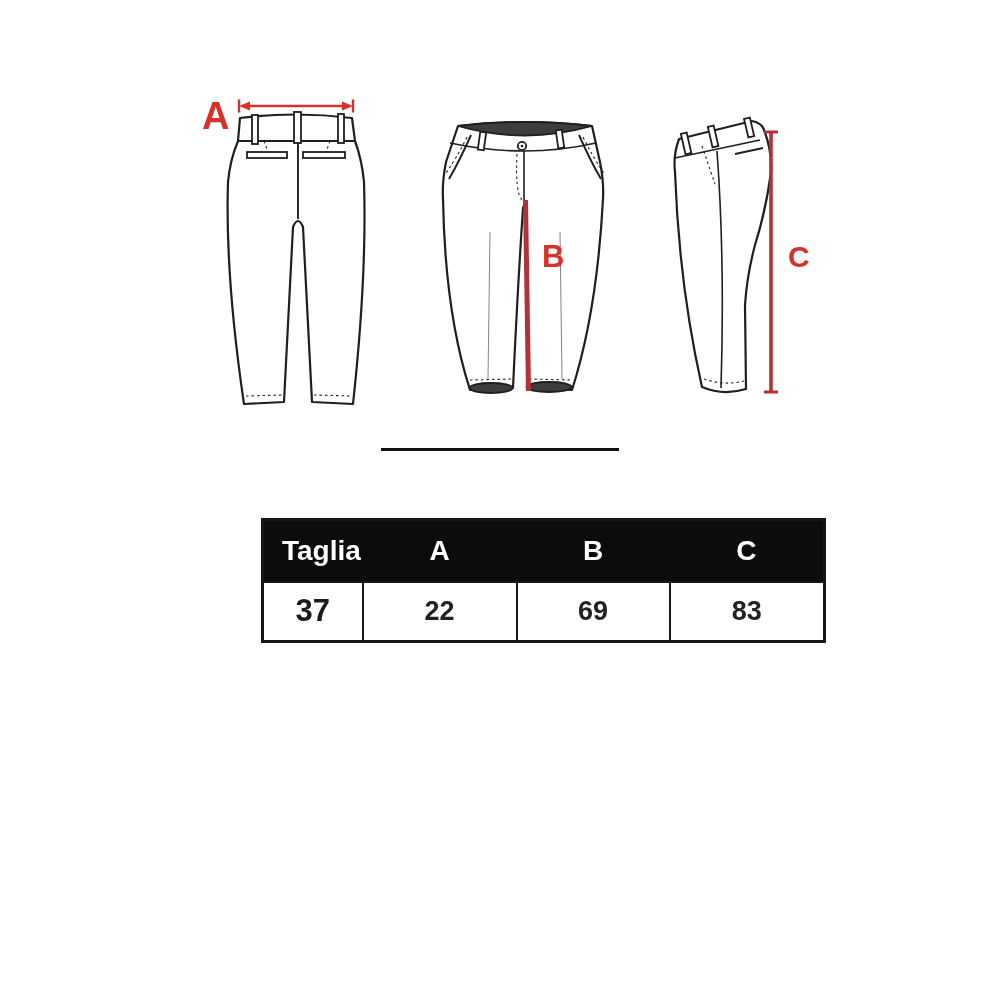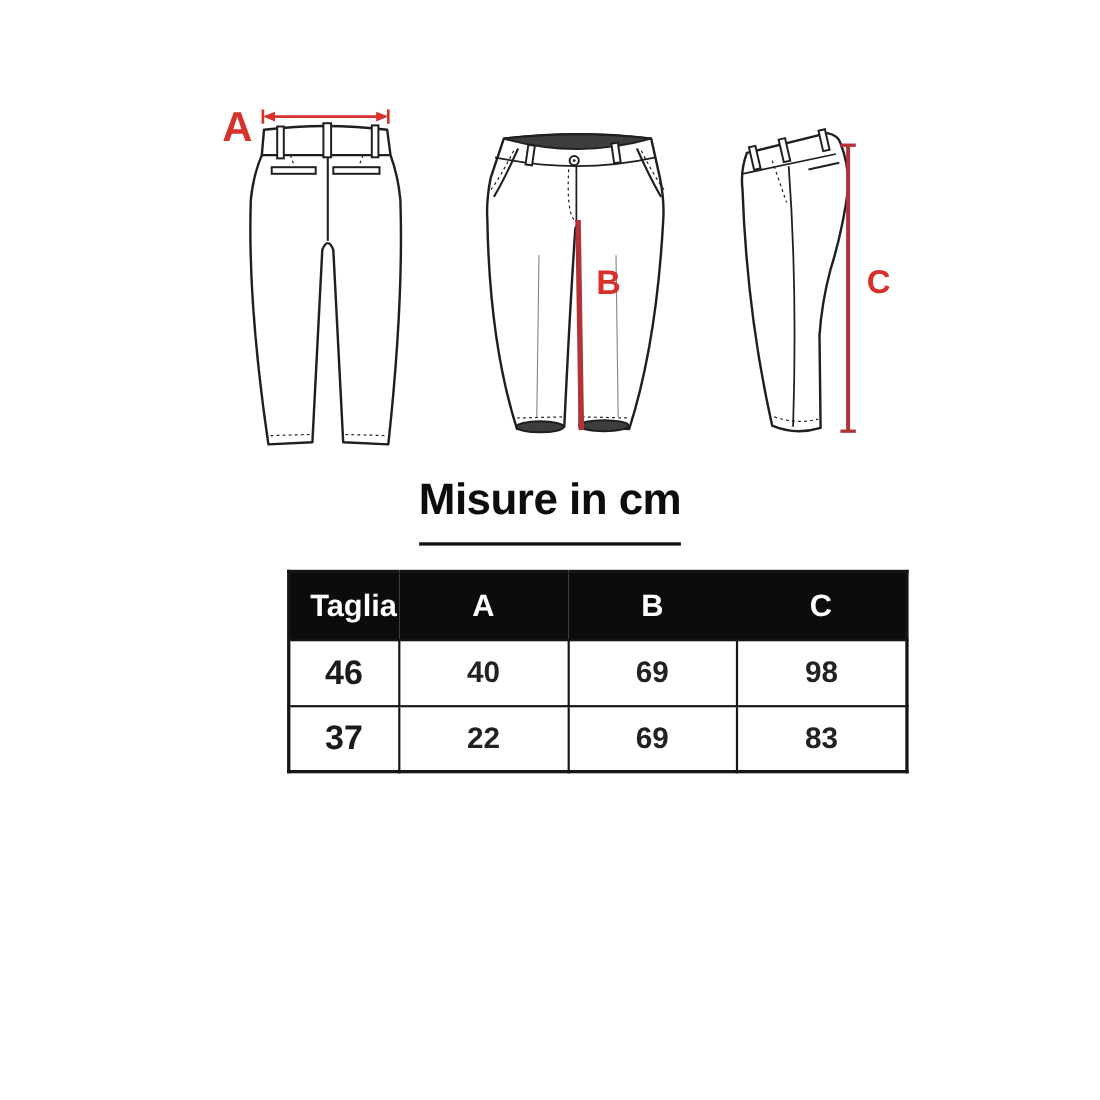--- a/index.html
+++ b/index.html
@@ -158,21 +158,20 @@
         <line class="redline" x1="106" y1="282" x2="120" y2="282" stroke-width="3"></line>
       </g>
     </svg>
   </div>
 
   <div class="measure-label label-a">A</div>
   <div class="measure-label label-b">B</div>
   <div class="measure-label label-c">C</div>
 
   <div class="title-wrap">
-    <div class="page-title">Misure in cm</div>
     <div class="title-underline"></div>
   </div>
 
   <div class="table-wrap">
     <table class="size-table">
       <colgroup>
           <col class="c0">
           <col class="c1">
           <col class="c2">
           <col class="c3">
@@ -180,26 +179,20 @@
       <thead>
         <tr>
           <th class="first">Taglia</th>
           <th>A</th>
           <th>B</th>
           <th>C</th>
         </tr>
       </thead>
       <tbody>
         <tr>
-          <td class="size-col">46</td>
-          <td>40</td>
-          <td>69</td>
-          <td>98</td>
-        </tr>
-        <tr>
           <td class="size-col">37</td>
           <td>22</td>
           <td>69</td>
           <td>83</td>
         </tr>
       </tbody>
     </table>
   </div>
 
 </div>

